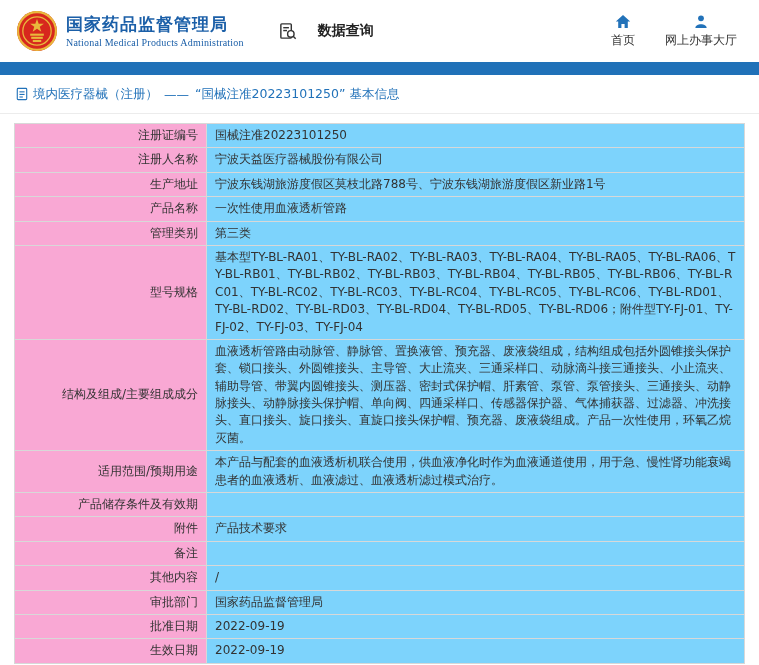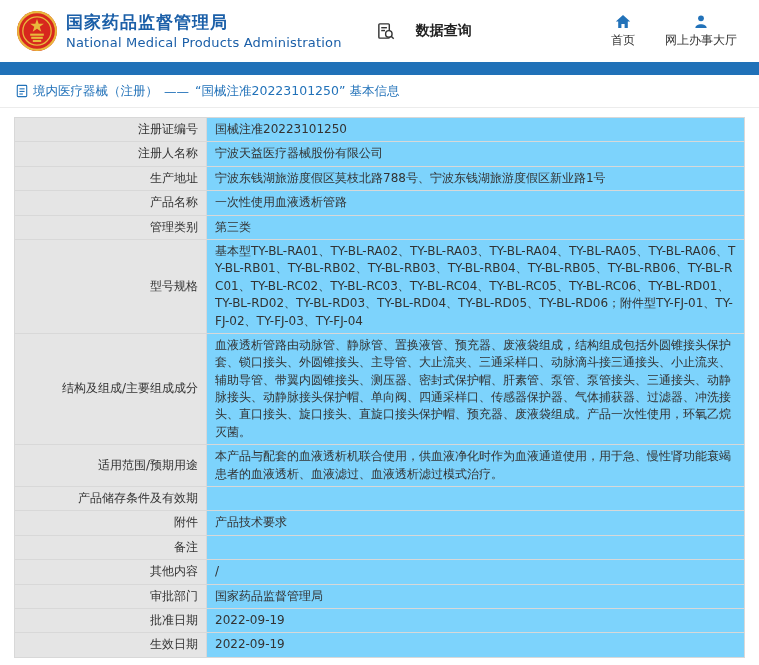--- a/index.html
+++ b/index.html
@@ -20,39 +20,39 @@
     padding: 0 22px 0 16px;
     background: #fff;
   }
   .header-left { display: flex; align-items: center; }
   .emblem { width: 42px; height: 42px; flex: 0 0 auto; }
   .agency-names { margin-left: 8px; }
   .agency-cn {
     font-size: 17px; font-weight: bold; color: #1b5fa8;
     letter-spacing: 1px; line-height: 1.2;
   }
-  .agency-en { font-size: 13px; color: #1b5fa8; margin-top: 2px; letter-spacing: .2px; }
+  .agency-en { font-size: 10px; color: #1b5fa8; margin-top: 2px; letter-spacing: .2px; font-family: Liberation Serif, serif; }
   .data-query {
     display: flex; align-items: center; gap: 16px;
     margin-left: 34px; cursor: pointer;
   }
   .data-query-label { font-size: 14px; font-weight: bold; color: #222; }
   .header-nav { display: flex; gap: 30px; margin-left: 20px; }
   .nav-item {
     display: flex; flex-direction: column; align-items: center;
     text-decoration: none; color: #333; font-size: 12px; cursor: pointer;
   }
   .nav-icon { height: 16px; display: flex; align-items: flex-end; margin-bottom: 3px; }
 
   
   .blue-bar { height: 13px; background: #2071b8; }
 
   
   .breadcrumb {
-    height: 33px;
+    height: 39px;
     display: flex; align-items: center;
     padding-left: 16px;
     font-size: 12.5px;
     color: #2272b9;
     border-bottom: 1px solid #ececec;
     background: #fff;
   }
   .bc-icon { display: inline-flex; margin-right: 5px; }
   .breadcrumb a { color: #2272b9; text-decoration: none; cursor: pointer; }
   .bc-sep { margin: 0 6px; }
@@ -66,21 +66,21 @@
     color: #333;
   }
   table.info-table td {
     border: 1px solid #d8d8d8;
     padding: 3px 8px;
     line-height: 1.45;
     vertical-align: middle;
   }
   td.label-cell {
     width: 192px;
-    background: #e5e5e5;
+    background: #f9a8d4;
     text-align: right;
     white-space: nowrap;
   }
   td.value-cell { background: #7dd3fc; text-align: left; word-break: break-all; }
 </style>
 </head>
 <body>
 
 <header class="site-header">
   <div class="header-left">

